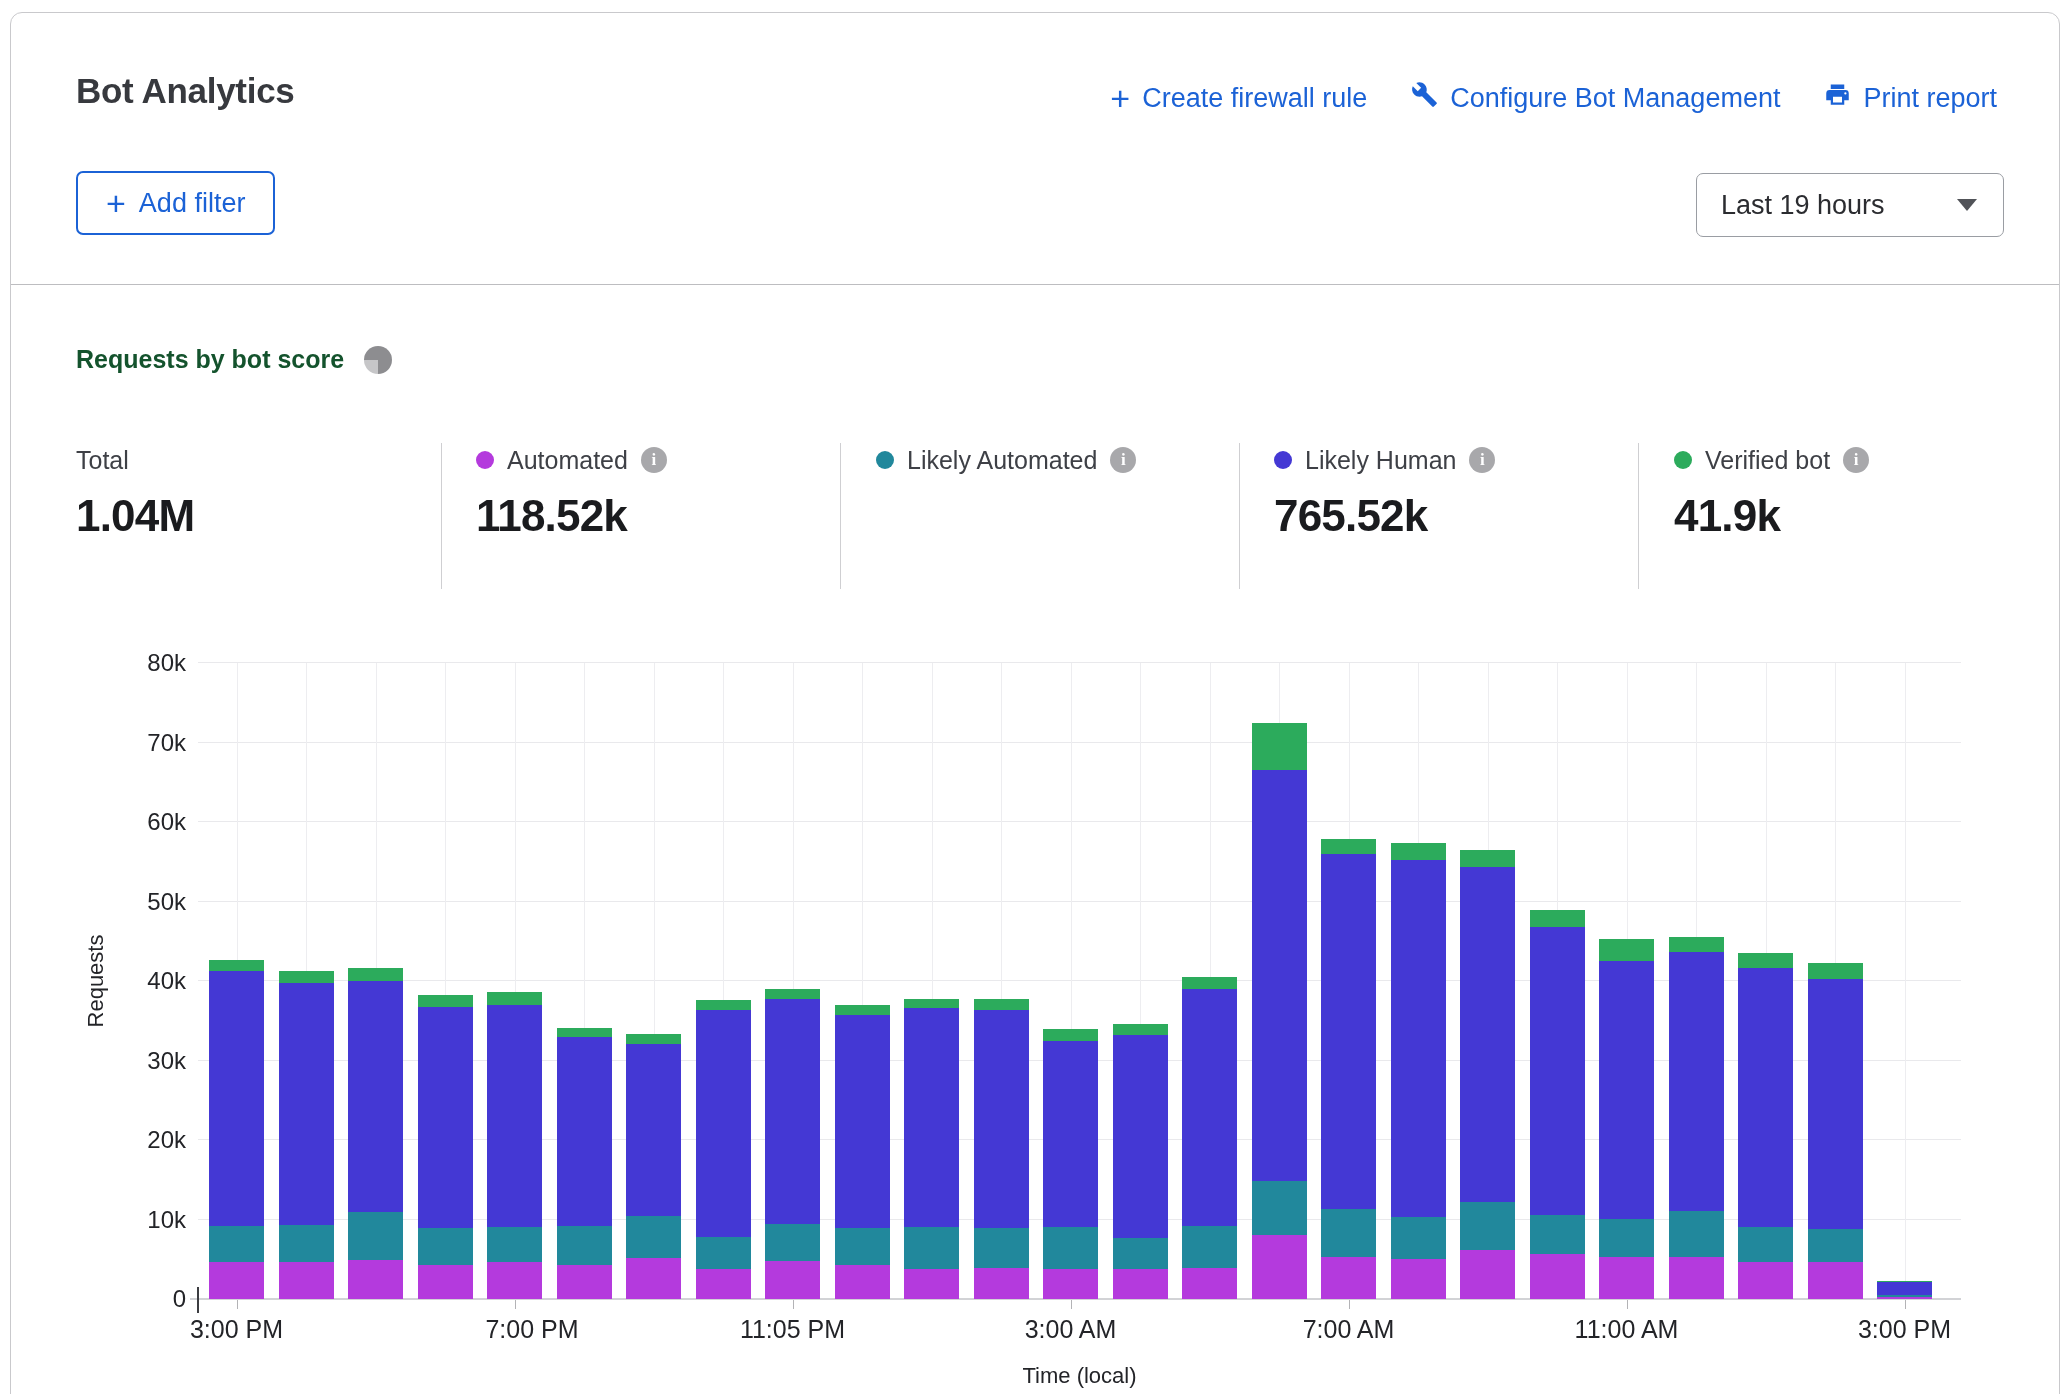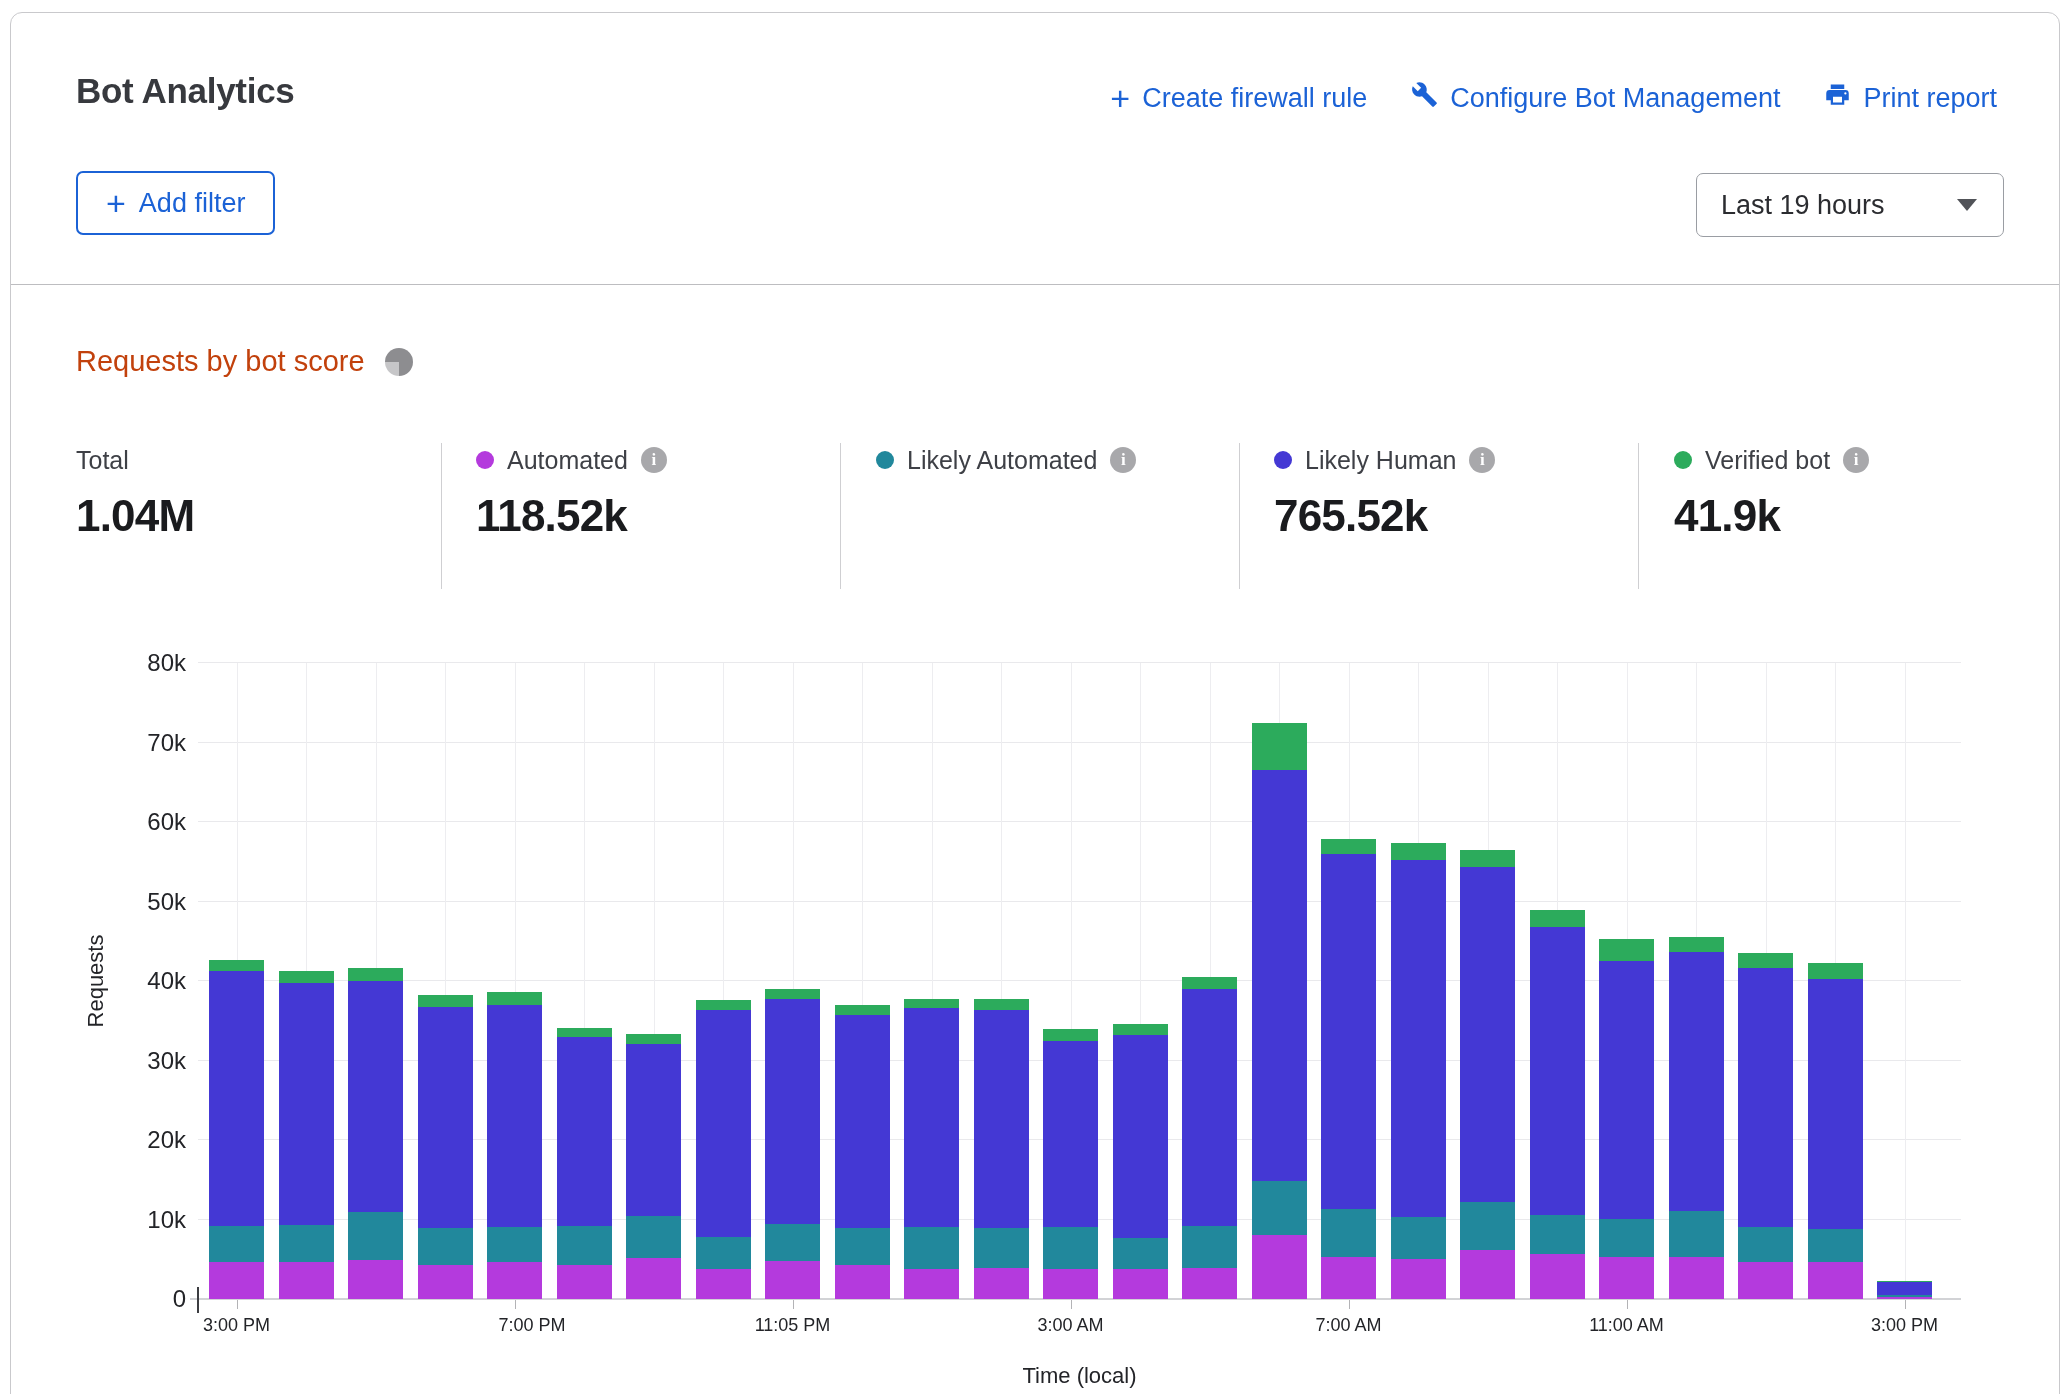--- a/index.html
+++ b/index.html
@@ -24,21 +24,21 @@
                 font-family:"Liberation Sans", sans-serif; cursor:pointer; }
   .dropdown { position:absolute; left:1685px; top:160px; width:308px; height:64px;
               border:1px solid #9a9da3; border-radius:7px; background:#fff;
               display:flex; align-items:center; justify-content:space-between;
               padding:0 26px 0 24px; font-size:27px; color:#2b2c30; cursor:pointer; }
   .caret { width:0; height:0; border-left:10px solid transparent;
            border-right:10px solid transparent; border-top:12px solid #515358; }
   
   .section-heading { position:absolute; left:65px; top:332px; display:flex;
                      align-items:center; gap:20px; }
-  .section-heading h2 { font-size:29px; font-weight:400; color:#c2410c; }
+  .section-heading h2 { font-size:25px; font-weight:700; color:#14532d; }
   .pie-icon { width:28px; height:28px; border-radius:50%;
               background:conic-gradient(from -90deg, #8d8d90 0deg 270deg, #c6c6c8 272deg 360deg); }
   
   .stat-cell { position:absolute; top:432px; }
   .stat-head { display:flex; align-items:center; gap:13px; height:30px; }
   .stat-dot { width:18px; height:18px; border-radius:50%; }
   .stat-label { font-size:25px; color:#3e4046; }
   .info-icon { width:26px; height:26px; border-radius:50%; background:#a8a8ab; color:#fff;
                font-size:17px; font-weight:700; text-align:center; line-height:26px;
                font-family:"Liberation Serif", serif; }
@@ -49,21 +49,21 @@
   .plot { position:absolute; left:187px; top:650px; width:1763px; height:636px; }
   .hgrid { position:absolute; left:0; width:100%; height:1px; background:#e9e9ec; }
   .vgrid { position:absolute; top:0; width:1px; height:636px; background:#ededf0; }
   .axis-x { position:absolute; left:-8px; right:0; bottom:-1px; height:2px; background:#d2d3d6; }
   .bar { position:absolute; bottom:0; }
   .bar-seg { position:absolute; left:0; width:100%; }
   .ytick { position:absolute; right:1775px; width:90px; text-align:right; font-size:24px;
            color:#232428; }
   .y-axis-title { position:absolute; left:-102px; top:318px; transform:translate(-50%,-50%) rotate(-90deg);
                   font-size:22px; color:#232428; }
-  .xtick-label { position:absolute; width:170px; text-align:center; font-size:18px;
+  .xtick-label { position:absolute; width:170px; text-align:center; font-size:25px;
                  color:#232428; top:652px; }
   .xtick-mark { position:absolute; top:637px; width:1px; height:9px; background:#b3b3b6; }
   .y-end-tick { position:absolute; left:-1px; top:624px; width:2px; height:26px; background:#3c3d41; }
   .x-axis-title { position:absolute; left:0; width:100%; top:700px; text-align:center;
                   font-size:22px; color:#232428; }
 </style>
 </head>
 <body>
 
 <div class="card">

